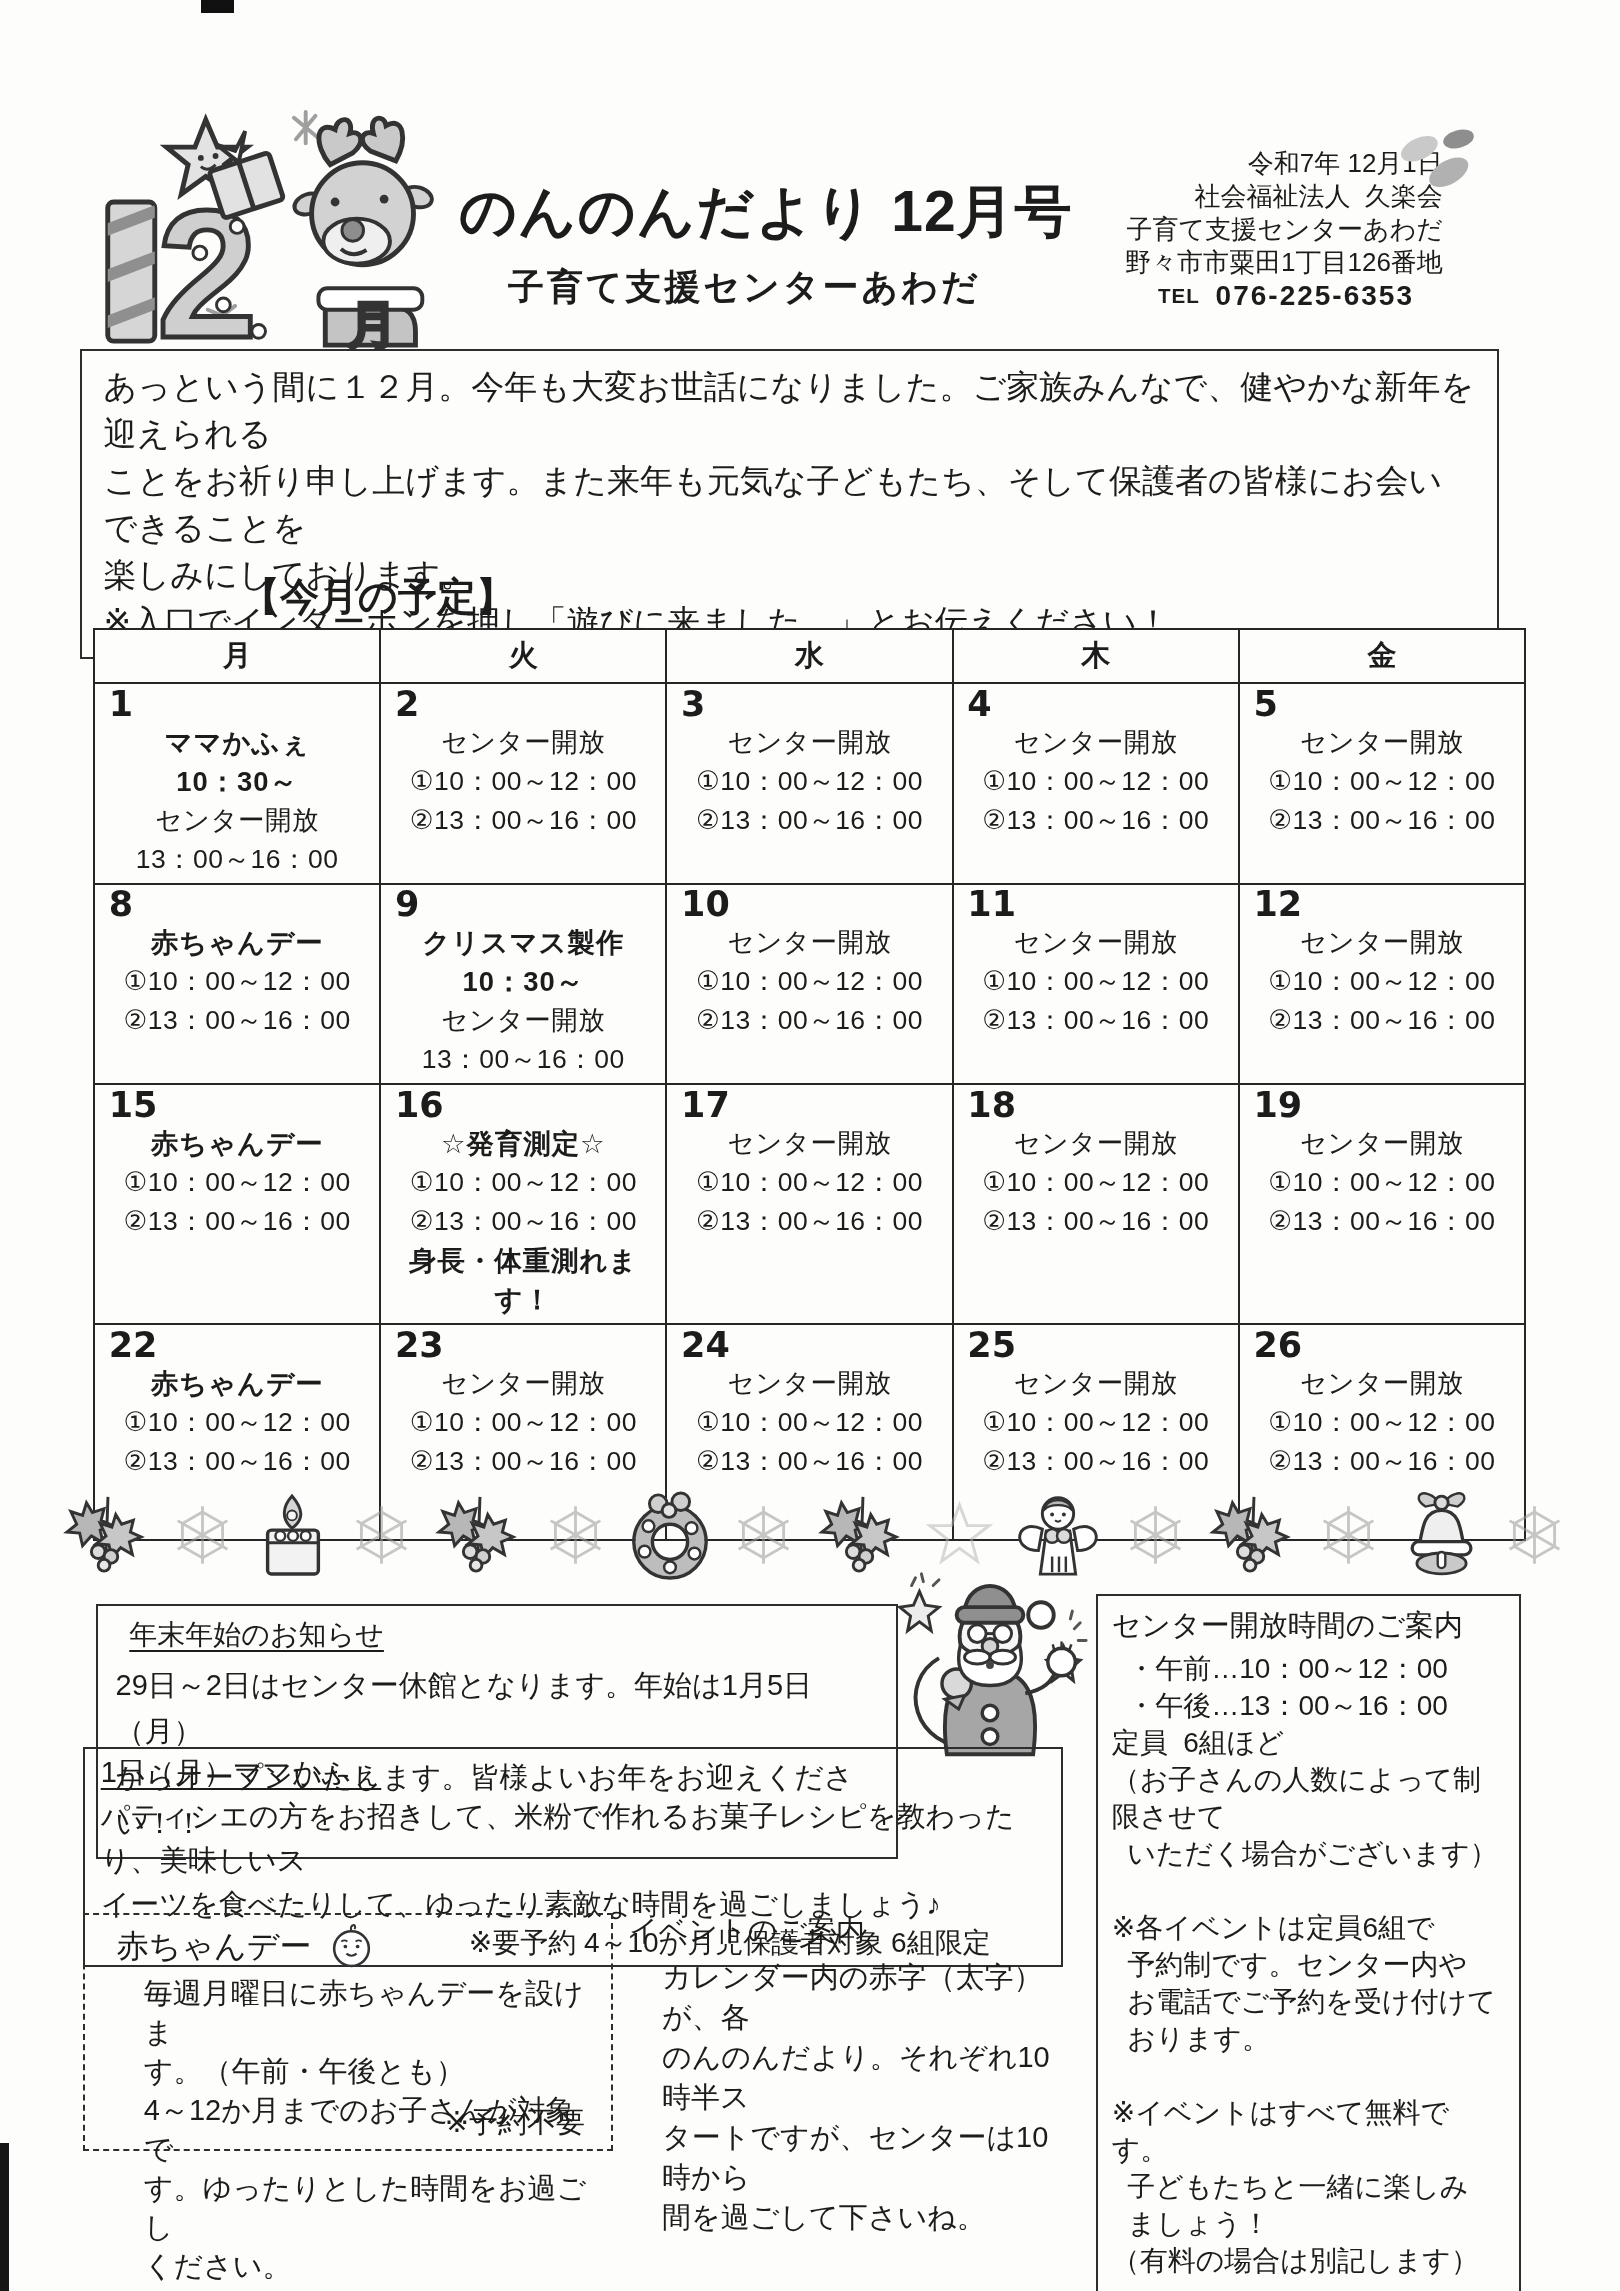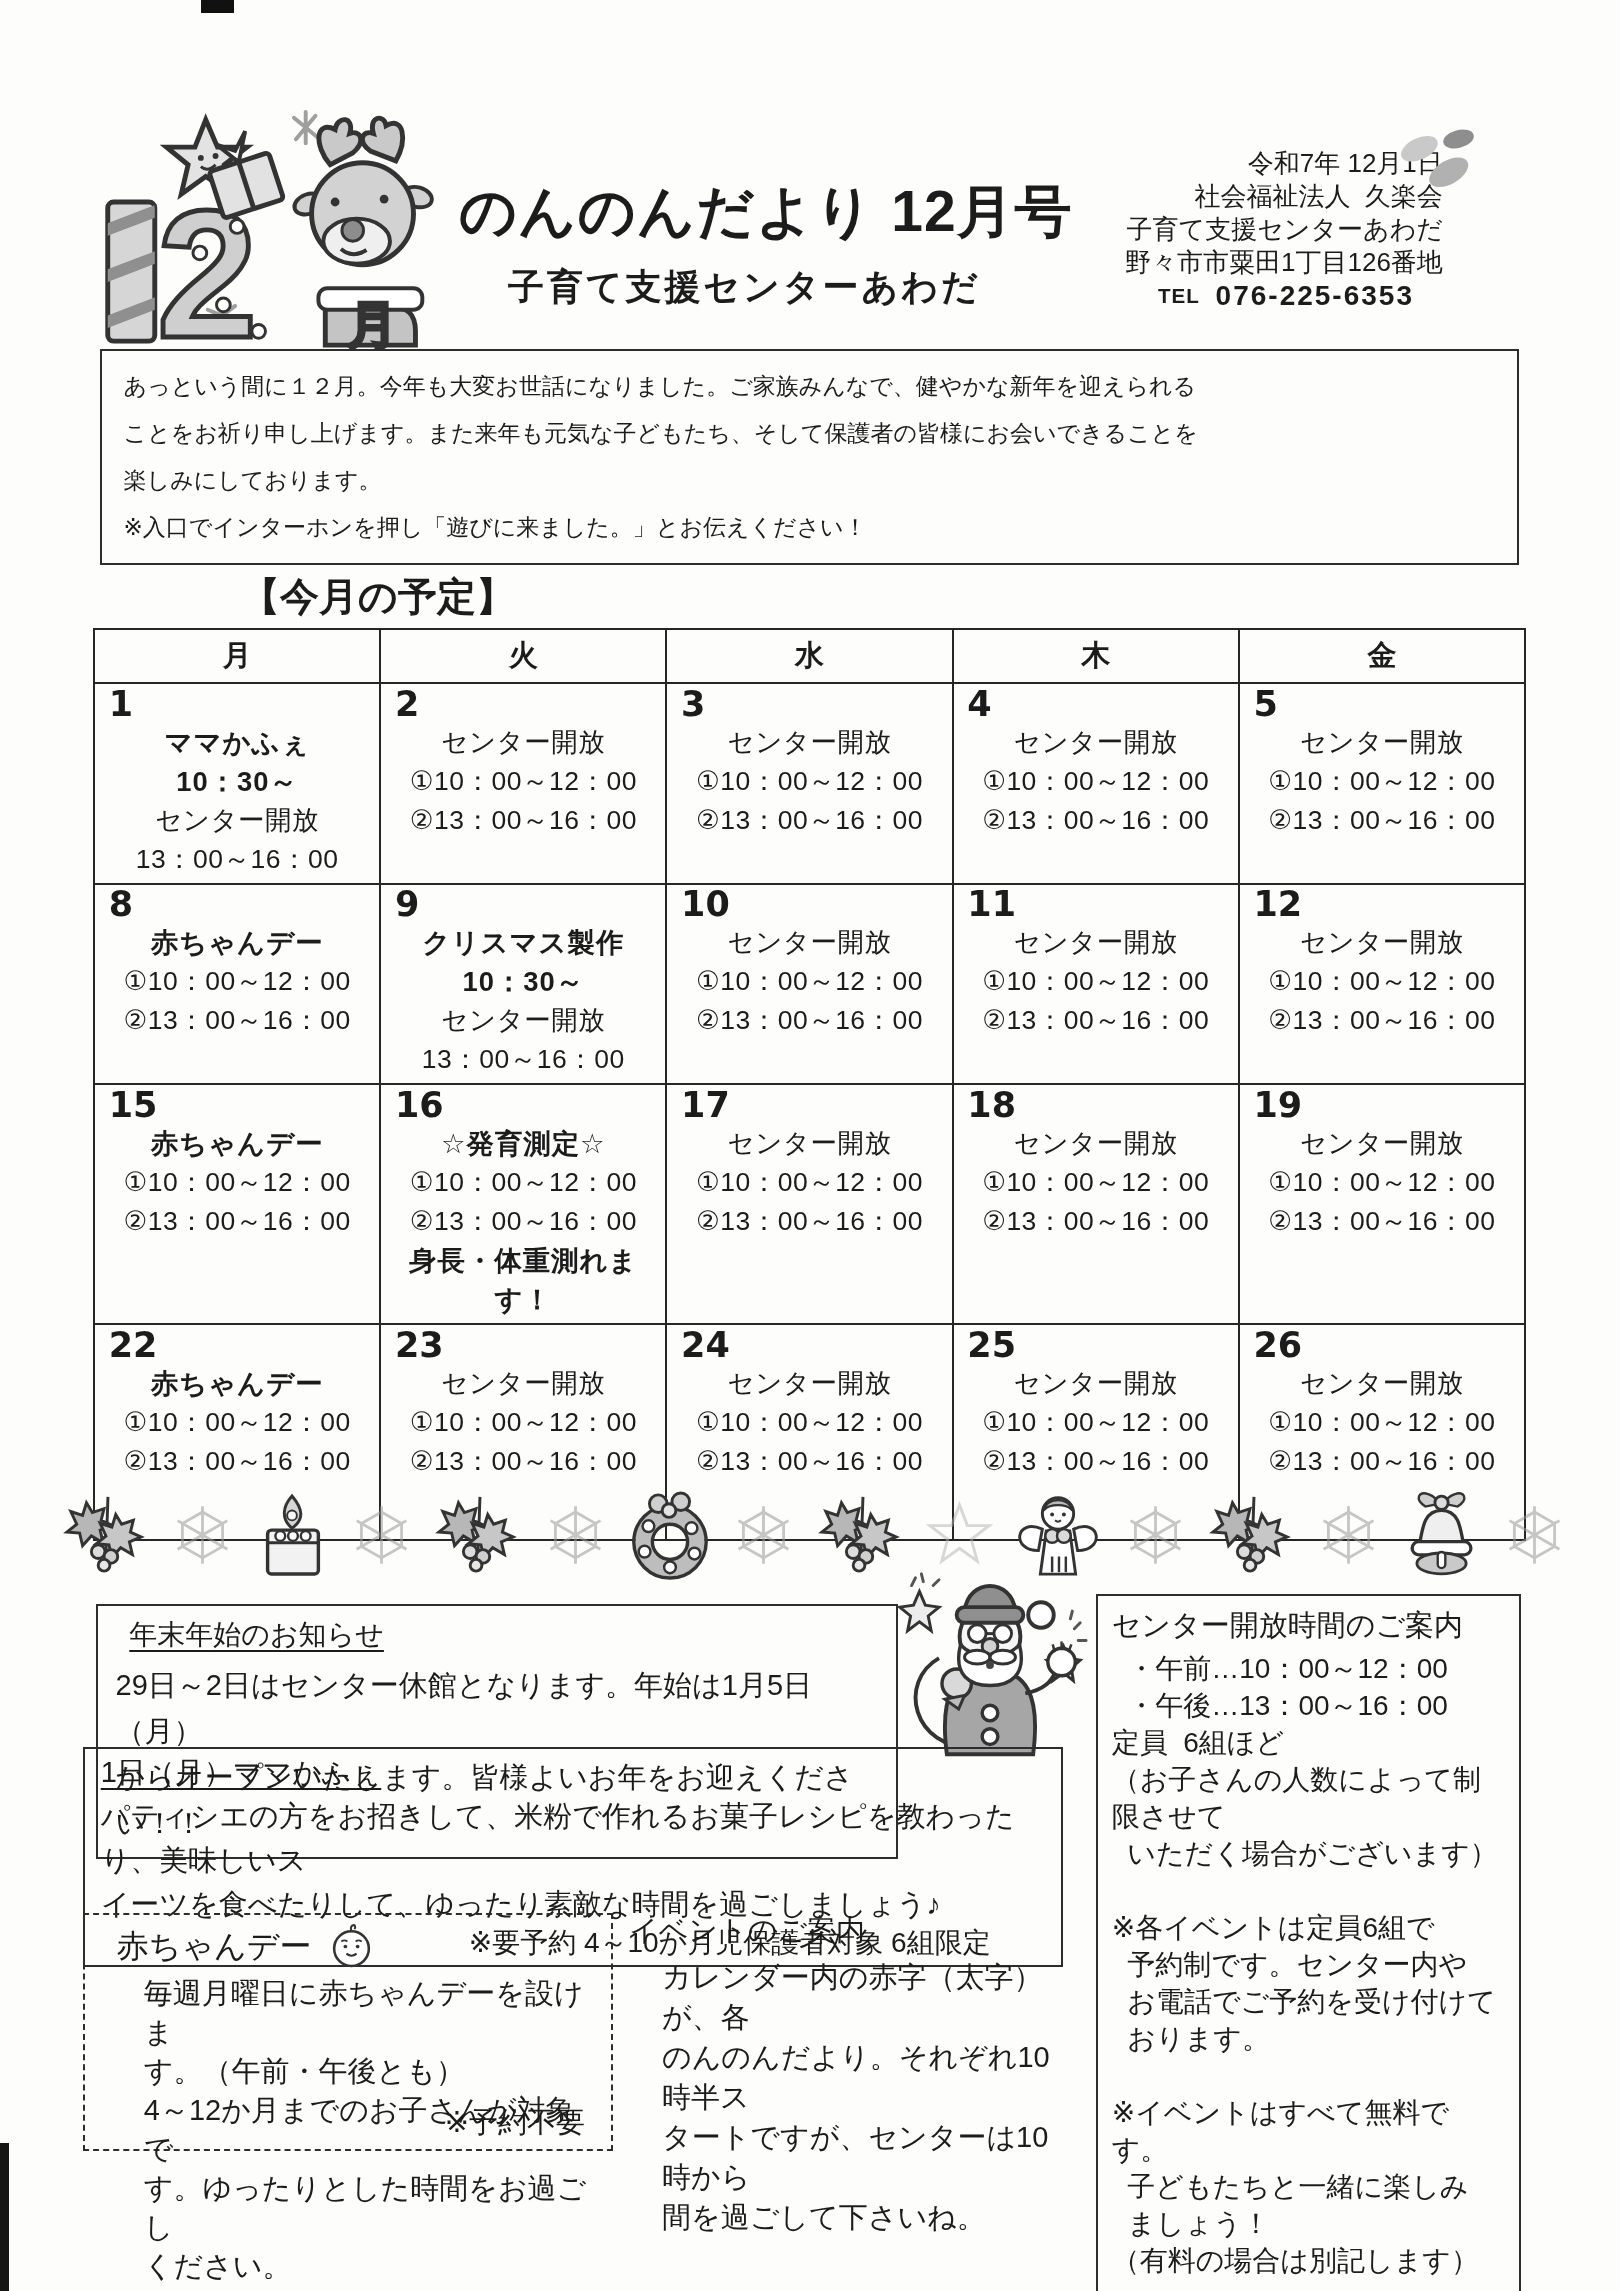--- a/index.html
+++ b/index.html
@@ -15,22 +15,22 @@
   .main-title{font-size:57px;font-weight:900;letter-spacing:1px;}
   .subtitle{font-size:36px;font-weight:800;margin:11.8px 0 0 49px;letter-spacing:2.9px;}
   .address-block{position:absolute;left:1125px;top:147px;font-size:26px;line-height:33px;}
   .address-block .tline{white-space:pre-wrap;text-align:right;}
   .tel-line{margin-left:33px;display:flex;align-items:center;font-weight:bold;}
   .tel-label{font-size:20.6px;letter-spacing:1px;}
   .tel-number{font-size:28px;margin-left:15.7px;letter-spacing:2px;}
   .leaf{position:absolute;left:1390px;top:125px;}
 
   
-  .intro-box{position:absolute;left:100px;top:349px;width:1372px;border:2px solid #2d2d2d;
-             padding:11.8px 21.6px 11.8px;font-size:23px;}
+  .intro-box{position:absolute;left:80px;top:349px;width:1372px;border:2px solid #2d2d2d;
+             padding:11.8px 21.6px 11.8px;font-size:33px;}
   .intro-box .tline{line-height:47px;white-space:pre-wrap;}
 
   
   .calendar-title{position:absolute;left:241px;top:570px;font-size:39px;font-weight:900;}
   .calendar{position:absolute;left:93px;top:628px;width:1429px;border:2.9px solid #262626;background:#fdfdfb;}
   .cal-head{display:flex;border-bottom:2.5px solid #262626;}
   .cal-hcell{flex:1;text-align:center;font-size:29px;font-weight:700;padding:5.9px 0;border-right:2.5px solid #262626;}
   .cal-hcell:last-child{border-right:none;}
   .cal-row{display:flex;border-bottom:2.5px solid #262626;}
   #cal-body .cal-row:nth-child(1){min-height:194px;}

